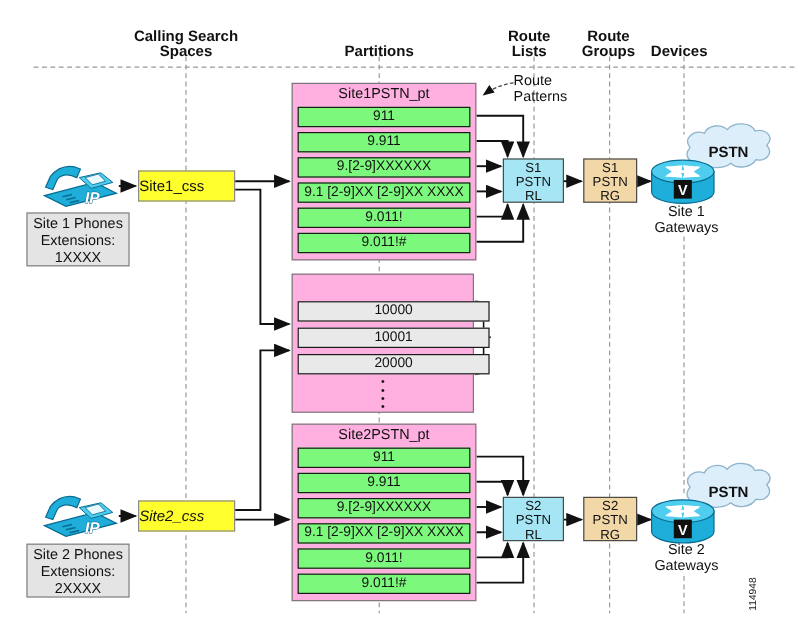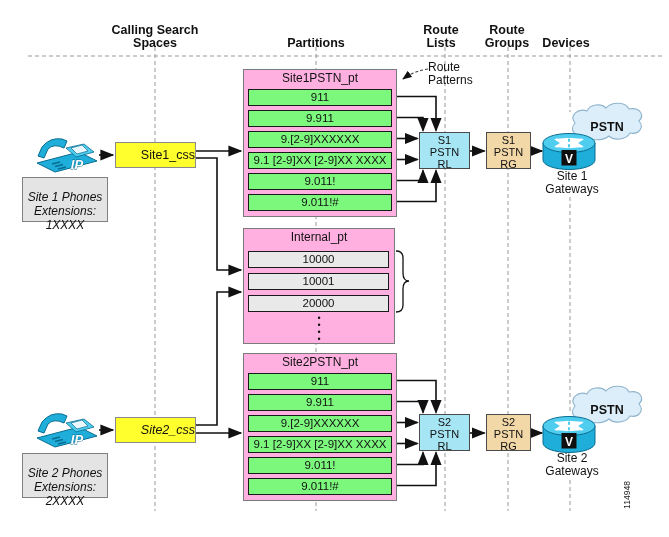--- a/index.html
+++ b/index.html
@@ -7,25 +7,25 @@
           font-family:"Liberation Sans",sans-serif;color:#111;overflow:hidden;}
   svg.layer{position:absolute;left:0;top:0;}
   .abs{position:absolute;}
   .hdr{font-weight:bold;font-size:12.5px;line-height:13px;text-align:center;white-space:pre-line;}
   .note{font-size:12px;line-height:12.5px;white-space:pre-line;}
   .partition{position:absolute;background:var(--partition_pink);border:1px solid #7a7a7a;box-sizing:border-box;}
   .ptitle{position:absolute;left:0;right:0;top:1px;text-align:center;font-size:12px;}
   .prow{position:absolute;left:4px;box-sizing:border-box;border:1px solid #1a1a1a;
         text-align:center;font-size:11.5px;height:17px;line-height:15px;white-space:nowrap;}
   .green{background:var(--row_green);width:144px;}
-  .grayrow{background:var(--row_gray);width:141px;}
+  .grayrow{background:var(--row_gray);width:160px;}
   .cssbox{position:absolute;background:var(--css_yellow);border:1px solid #8a8a8a;
-          text-align:right;font-size:12.5px;box-sizing:border-box;line-height:24px;width:81px;height:26px;}
+          text-align:left;font-size:12.5px;box-sizing:border-box;line-height:24px;width:81px;height:26px;}
   .labelbox{position:absolute;background:var(--label_gray);border:1px solid #808080;text-align:center;
-            font-size:12px;line-height:14px;white-space:pre-line;box-sizing:border-box;padding-top:12px;width:86px;height:45px;font-style:italic;}
+            font-size:12px;line-height:14px;white-space:pre-line;box-sizing:border-box;padding-top:1px;width:86px;height:45px;}
   .rlrg{position:absolute;border:1px solid #4a4a4a;text-align:center;font-size:11px;line-height:12px;
         white-space:pre-line;box-sizing:border-box;padding-top:1px;height:37px;}
   .rl{background:var(--rl_cyan);width:51px;}
   .rg{background:var(--rg_tan);width:45px;}
   .cloudtxt{position:absolute;font-weight:bold;font-size:12.5px;text-align:center;width:52px;}
   .gw{position:absolute;font-size:12px;line-height:13px;text-align:center;white-space:pre-line;width:64px;}
   .figid{position:absolute;font-size:8.5px;color:#222;transform:rotate(-90deg);width:44px;text-align:center;}
   .dots{position:absolute;font-size:9px;line-height:7px;text-align:center;white-space:pre-line;color:#111;width:14px;}
 </style>
 </head>
@@ -161,21 +161,20 @@
     <div class="ptitle">Site1PSTN_pt</div>
     <div class="prow green" style="top:19px;">911</div>
     <div class="prow green" style="top:40px;">9.911</div>
     <div class="prow green" style="top:61px;">9.[2-9]XXXXXX</div>
     <div class="prow green" style="top:82px;">9.1 [2-9]XX [2-9]XX XXXX</div>
     <div class="prow green" style="top:103px;">9.011!</div>
     <div class="prow green" style="top:124px;">9.011!#</div>
   </div>
 
   <div class="partition" style="left:243px;top:228px;width:152px;height:116px;">
-    <div class="ptitle">Internal_pt</div>
     <div class="prow grayrow" style="top:22px;">10000</div>
     <div class="prow grayrow" style="top:44px;">10001</div>
     <div class="prow grayrow" style="top:66px;">20000</div>
     <div class="dots" style="left:68px;top:86px;">•
 •
 •
 •</div>
   </div>
 
   <div class="partition" style="left:243px;top:353px;width:154px;height:148px;">

